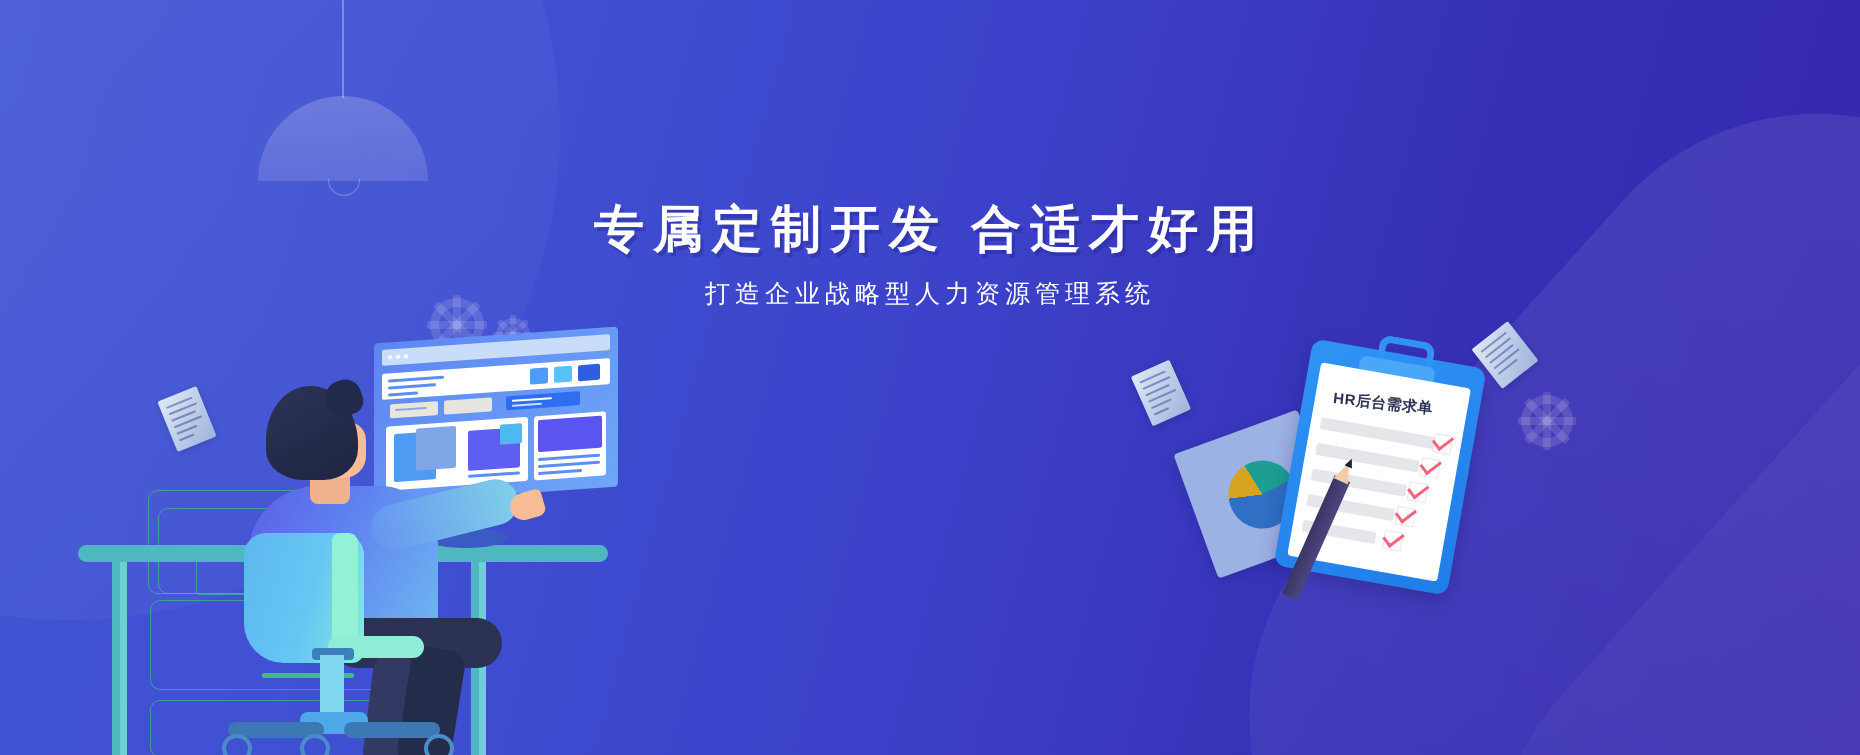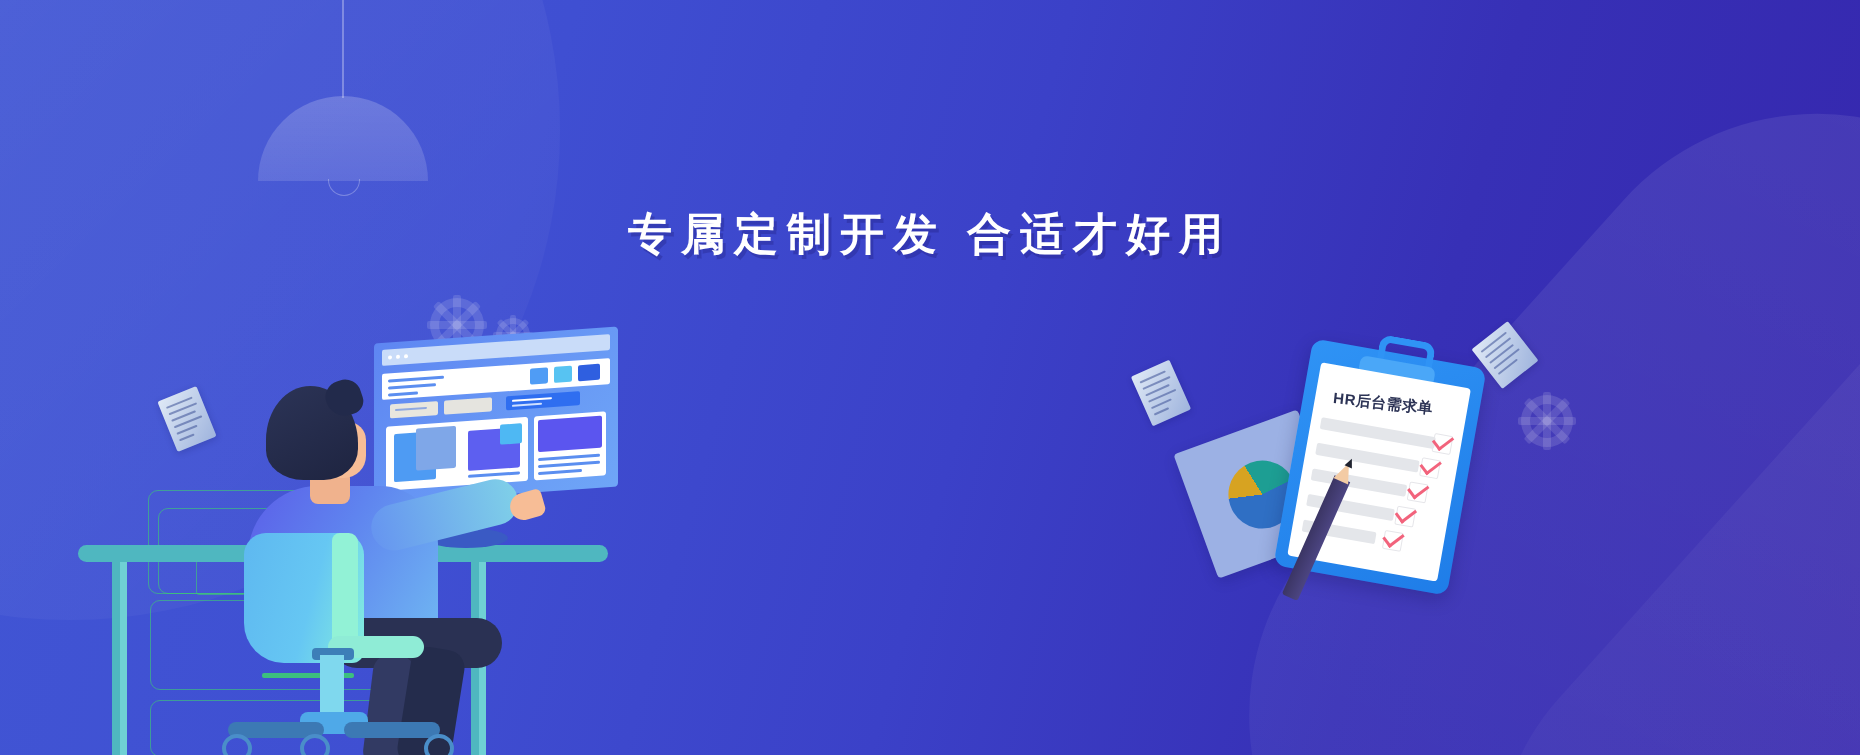--- a/index.html
+++ b/index.html
@@ -83,22 +83,22 @@
 
   
   .headline-wrap {
     position: absolute;
     left: 0; right: 0;
     top: 196px;
     text-align: center;
     pointer-events: none;
   }
   .headline {
-    margin: 12px;
-    font-size: 44px;
+    margin: 4px;
+    font-size: 50px;
     font-weight: bold;
     color: #ffffff;
     letter-spacing: 9px;
     line-height: 1.18;
     text-shadow: 3px 4px 0 rgba(30,28,120,.30);
   }
   .subhead {
     margin: 18px 0 0 0;
     font-size: 25px;
     font-weight: normal;
@@ -605,15 +605,16 @@
   </div>
 
   <div class="pencil">
     <div class="pencil-body"></div>
     <div class="pencil-wood"></div>
     <div class="pencil-tip"></div>
   </div>
 
   <div class="headline-wrap">
     <h1 class="headline">专属定制开发  合适才好用</h1>
+    <p class="subhead">打造企业战略型人力资源管理系统</p>
   </div>
 
 </div>
 
 </body></html>

